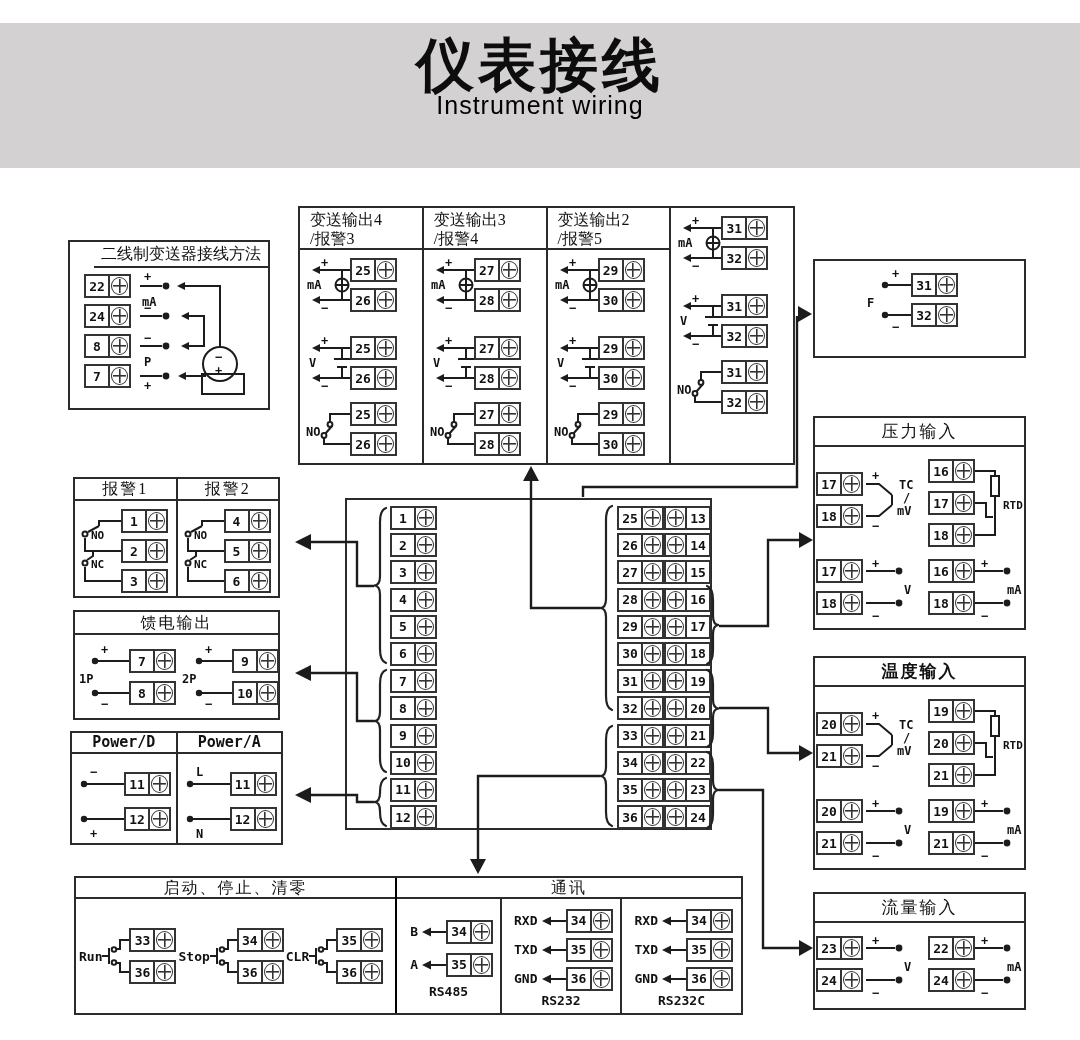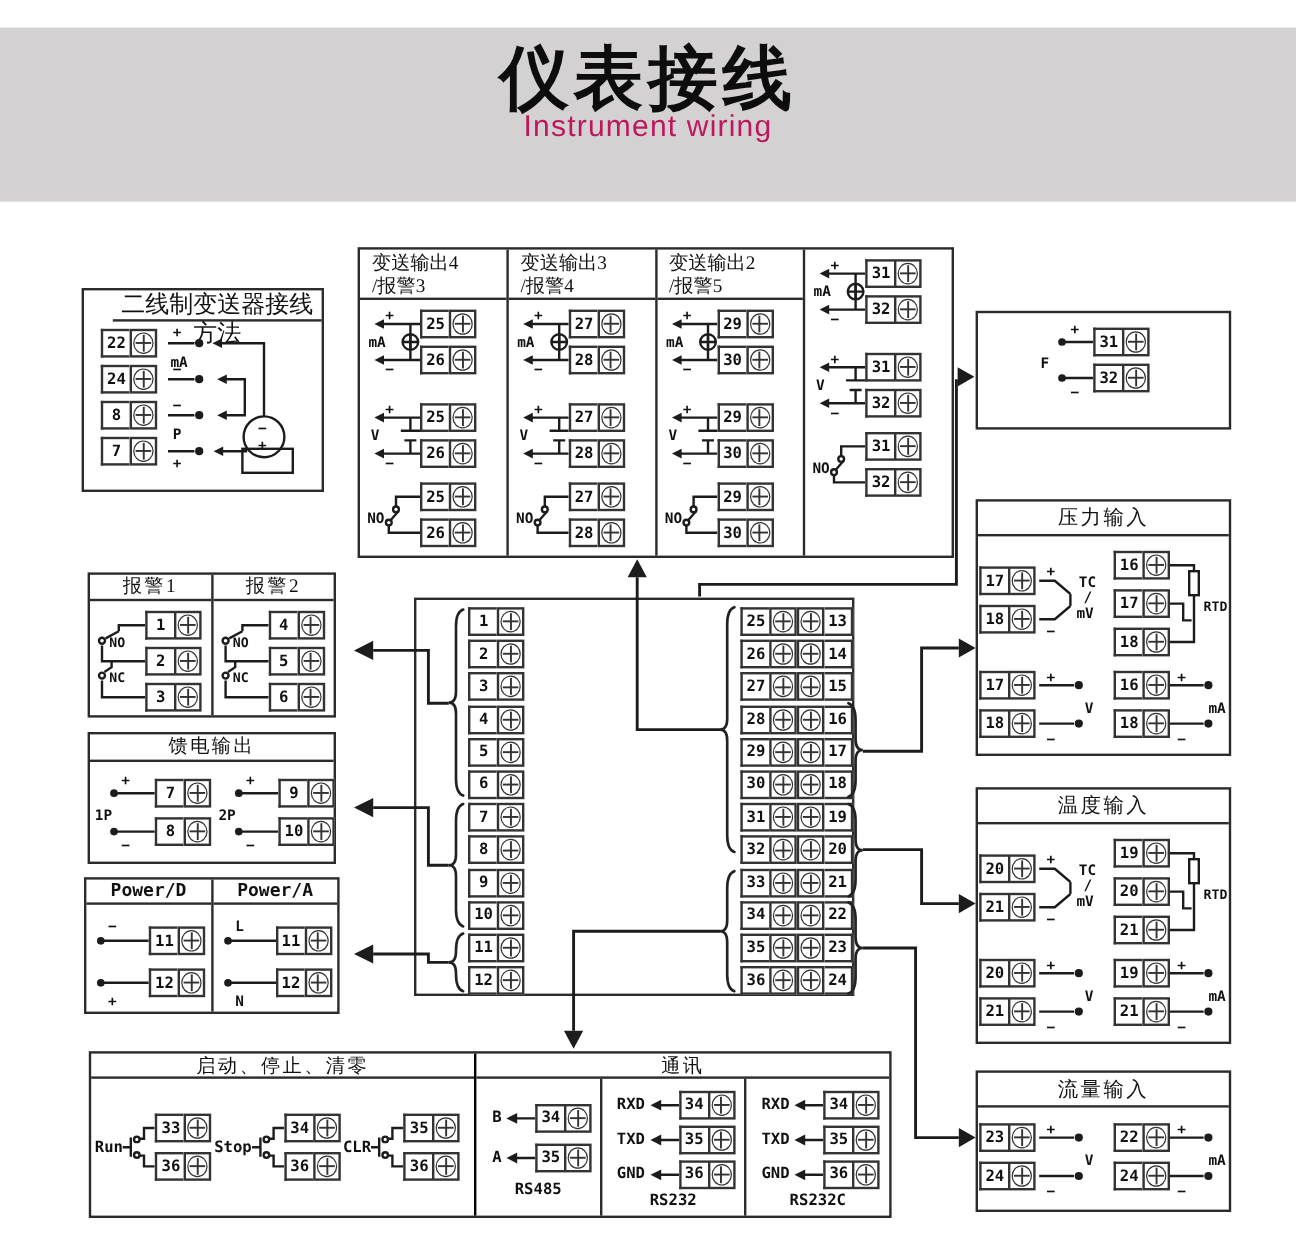--- a/index.html
+++ b/index.html
@@ -1,20 +1,20 @@
 <!DOCTYPE html>
 <html><head>
 <meta charset="utf-8">
 <style>
   html,body{margin:0;padding:0;background:#fff;font-family:"Liberation Sans",sans-serif;}
   #page{position:relative;width:1080px;height:1040px;background:#fff;overflow:hidden;color:#111;}
   
   #titleband{position:absolute;left:0;top:23px;width:1080px;height:145px;background:#d3d1d1;text-align:center;}
   #titleband .zh{font:700 58px "Liberation Serif",serif;letter-spacing:4px;color:#0d0d0d;margin-top:12px;line-height:62px;}
-  #titleband .en{font:400 25px "Liberation Sans",sans-serif;color:#be185d;margin-top:-6px;letter-spacing:1px;}
+  #titleband .en{font:400 25px "Liberation Sans",sans-serif;color:#000000;margin-top:-6px;letter-spacing:1px;}
   
   .box{position:absolute;border:2px solid #2b2b2b;background:#fff;box-sizing:border-box;}
   .btitle{border-bottom:2px solid #2b2b2b;text-align:center;font:400 17px "Liberation Serif",serif;color:#111;letter-spacing:2px;}
   
   .t{display:flex;height:24px;}
   .t b,.arow b{box-sizing:border-box;height:24px;min-width:24px;padding:0 1px;border:2px solid #333;border-right-width:0;
      display:flex;align-items:center;justify-content:center;font:700 13px "DejaVu Sans Mono",monospace;background:#fff;}
   .s{box-sizing:border-box;width:23px;height:24px;border:2px solid #333;background:#fff;position:relative;flex:0 0 23px;}
   .s::before{content:"";position:absolute;inset:1px;border:1.6px solid #333;border-radius:50%;}
   .s::after{content:"";position:absolute;inset:3px;
@@ -73,21 +73,21 @@
 <body>
 
 <div id="page">
 
   <div id="titleband">
     <div class="zh">仪表接线</div>
     <div class="en">Instrument wiring</div>
   </div>
 
   <div class="box" style="left:68px;top:240px;width:202px;height:170px;">
-    <div class="btitle" style="height:24px;line-height:24px;font-size:20px;letter-spacing:0;margin-left:24px;">二线制变送器接线方法</div>
+    <div class="btitle" style="height:24px;line-height:24px;font-size:16px;letter-spacing:0;margin-left:24px;">二线制变送器接线方法</div>
     <div class="rcontent" style="height:144px;">
       <svg class="abs" style="left:0;top:0;" width="202" height="144">
         <text x="74" y="13">+</text>
         <text x="72" y="38">mA</text>
         <text x="74" y="44">−</text>
         <text x="74" y="74">−</text>
         <text x="74" y="98">P</text>
         <text x="74" y="122">+</text>
         <path class="w" d="M70,18 H92 M70,48 H92 M70,78 H92 M70,108 H92"></path>
         <circle class="wf" cx="96" cy="18" r="3.4"></circle>
@@ -476,21 +476,21 @@
           <span class="s"></span>
         </div>
       <div class="t abs" style="left:113px;top:144px;">
           <b>18</b>
           <span class="s"></span>
         </div>
     </div>
   </div>
 
   <div class="box rin" style="top:656px;height:214px;">
-    <div class="btitle" style="height:27px;line-height:27px;">温度输入</div>
+    <div class="btitle" style="height:27px;line-height:27px;font-weight:bold;">温度输入</div>
     <div class="rcontent" style="height:183px;">
       <svg class="abs" style="left:0;top:0;" width="209" height="183">
         <text x="57" y="33">+</text>
           <text x="57" y="83">−</text>
         <path class="w" d="M51,37 H64 L77,48 M77,58 L64,69 H51 M77,48 V58"></path>
         <text x="84" y="42">TC</text>
           <text x="88" y="55">/</text>
           <text x="82" y="68">mV</text>
         <path class="w" d="M160,24 H180 V29 M180,49 V88 H160 M160,56 H171 V70 H178"></path>
         <rect class="w" x="176" y="29" width="8" height="20" fill="#fff"></rect>

